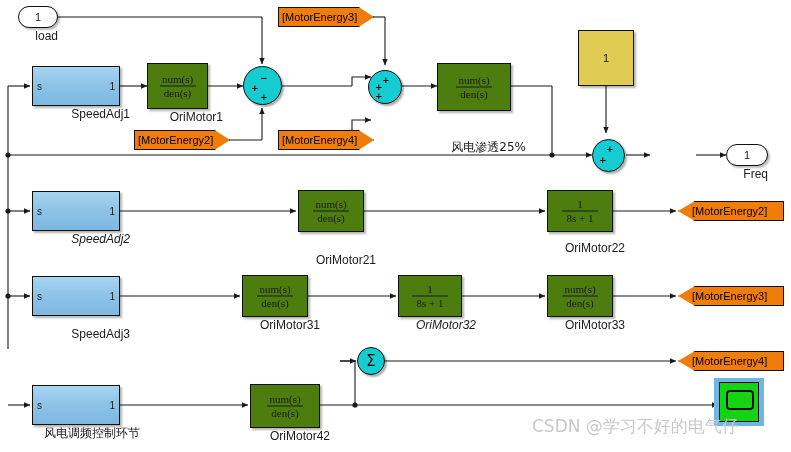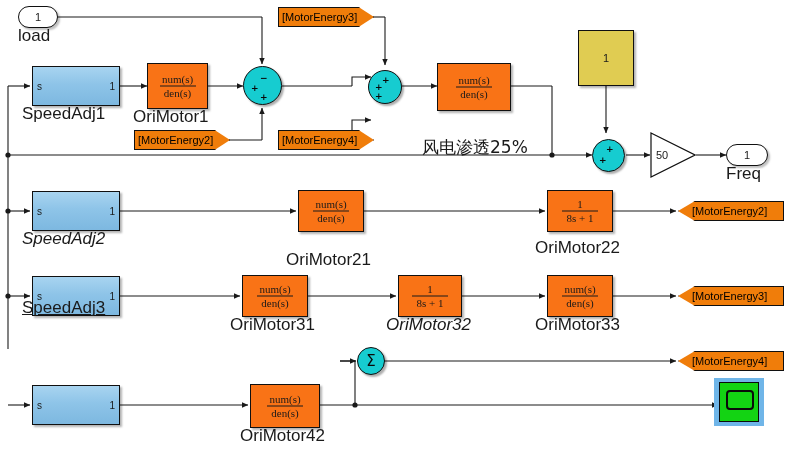--- a/index.html
+++ b/index.html
@@ -9,23 +9,23 @@
     font-family:"Liberation Sans","DejaVu Sans",sans-serif;
     overflow:hidden;
     position:relative;
   }
   #canvas{position:absolute;left:0;top:0;width:791px;height:452px;}
   .layer{position:absolute;left:0;top:0;width:791px;height:452px;}
   
   .blk{position:absolute;box-sizing:border-box;border:1px solid #101010;
        box-shadow:2px 2px 2px rgba(0,0,0,0.30);}
   .blk-sub{background:linear-gradient(to bottom,#a8d4f0 0%,#8ec4e8 45%,#7db8e0 100%);}
-  .blk-tf{background:#f97316;}
+  .blk-tf{background:#4d7c0f;}
   .blk-const{background:#e0cc52;}
-  .lbl{position:absolute;font-size:17px;color:#1a1a1a;text-align:left;
+  .lbl{position:absolute;font-size:12px;color:#1a1a1a;text-align:right;
        white-space:nowrap;line-height:12px;}
   .cn{font-family:"DejaVu Sans","Liberation Sans",sans-serif;}
   .portlbl{position:absolute;font-size:10px;color:#1a1a1a;}
   .tfinner{position:absolute;left:0;right:0;top:50%;transform:translateY(-50%);
      text-align:center;font-family:"Liberation Serif","DejaVu Serif",serif;
      font-size:11px;color:#1a1a1a;line-height:11px;}
   .tfnum{display:block;padding:0 4px;}
   .tfbar{display:block;height:1px;background:#1a1a1a;margin:1px auto;width:36px;}
   .tfden{display:block;padding:0 4px;}
   
@@ -204,26 +204,20 @@
     <div class="blk blk-const" style="left:578px;top:30px;width:56px;height:56px;">
       <div style="position:absolute;left:0;right:0;top:50%;transform:translateY(-50%);
                   text-align:center;font-size:11px;color:#1a1a1a;">1</div>
     </div>
 
     <div class="sum" style="left:592px;top:139px;width:33px;height:33px;">
       <div class="sgn" style="left:13px;top:5px;">+</div>
       <div class="sgn" style="left:6px;top:16px;">+</div>
     </div>
 
-    <div class="gain" style="left:650px;top:132px;width:46px;height:46px;">
-      <svg class="tri" viewBox="0 0 46 46">
-        <polygon points="1,1 45,23 1,45" fill="#ffffff" stroke="#101010" stroke-width="1.2"></polygon>
-      </svg>
-      <div class="gtxt">50</div>
-    </div>
 
     <div class="port" style="left:726px;top:144px;width:42px;height:22px;">
       <span>1</span>
     </div>
     <div class="lbl" style="left:726px;top:168px;width:42px;">Freq</div>
 
     <div class="blk blk-sub" style="left:32px;top:191px;width:88px;height:40px;">
       <div class="portlbl" style="left:4px;top:14px;">s</div>
       <div class="portlbl" style="right:4px;top:14px;">1</div>
     </div>
@@ -248,21 +242,21 @@
     <div class="lbl" style="left:535px;top:242px;width:90px;">OriMotor22</div>
 
     <div class="tag tag-goto" style="left:678px;top:201px;width:106px;height:20px;">
       <span>[MotorEnergy2]</span>
     </div>
 
     <div class="blk blk-sub" style="left:32px;top:276px;width:88px;height:40px;">
       <div class="portlbl" style="left:4px;top:14px;">s</div>
       <div class="portlbl" style="right:4px;top:14px;">1</div>
     </div>
-    <div class="lbl" style="left:22px;top:302px;width:108px;text-decoration:underline;">SpeedAdj3</div>
+    <div class="lbl" style="left:22px;top:328px;width:108px;">SpeedAdj3</div>
 
     <div class="blk blk-tf" style="left:242px;top:275px;width:66px;height:42px;">
       <div class="tfinner">
         <span class="tfnum">num(s)</span>
         <span class="tfbar"></span>
         <span class="tfden">den(s)</span>
       </div>
     </div>
     <div class="lbl" style="left:230px;top:319px;width:90px;">OriMotor31</div>
 
@@ -285,20 +279,21 @@
     <div class="lbl" style="left:535px;top:319px;width:90px;">OriMotor33</div>
 
     <div class="tag tag-goto" style="left:678px;top:286px;width:106px;height:20px;">
       <span>[MotorEnergy3]</span>
     </div>
 
     <div class="blk blk-sub" style="left:32px;top:385px;width:88px;height:40px;">
       <div class="portlbl" style="left:4px;top:14px;">s</div>
       <div class="portlbl" style="right:4px;top:14px;">1</div>
     </div>
+    <div class="lbl cn" style="left:12px;top:427px;width:128px;">风电调频控制环节</div>
 
     <div class="blk blk-tf" style="left:250px;top:384px;width:70px;height:44px;">
       <div class="tfinner">
         <span class="tfnum">num(s)</span>
         <span class="tfbar"></span>
         <span class="tfden">den(s)</span>
       </div>
     </div>
     <div class="lbl" style="left:240px;top:430px;width:90px;">OriMotor42</div>
 
@@ -308,14 +303,15 @@
 
     <div class="tag tag-goto" style="left:678px;top:351px;width:106px;height:20px;">
       <span>[MotorEnergy4]</span>
     </div>
 
     <div class="scope-hl" style="left:714px;top:378px;width:50px;height:48px;"></div>
     <div class="scope" style="left:719px;top:382px;width:40px;height:40px;">
       <div class="scope-in" style="left:6px;top:7px;width:28px;height:20px;"></div>
     </div>
 
+    <div class="wm cn" style="left:532px;top:415px;">CSDN @学习不好的电气仔</div>
   </div>
 </div>
 
 </body></html>

